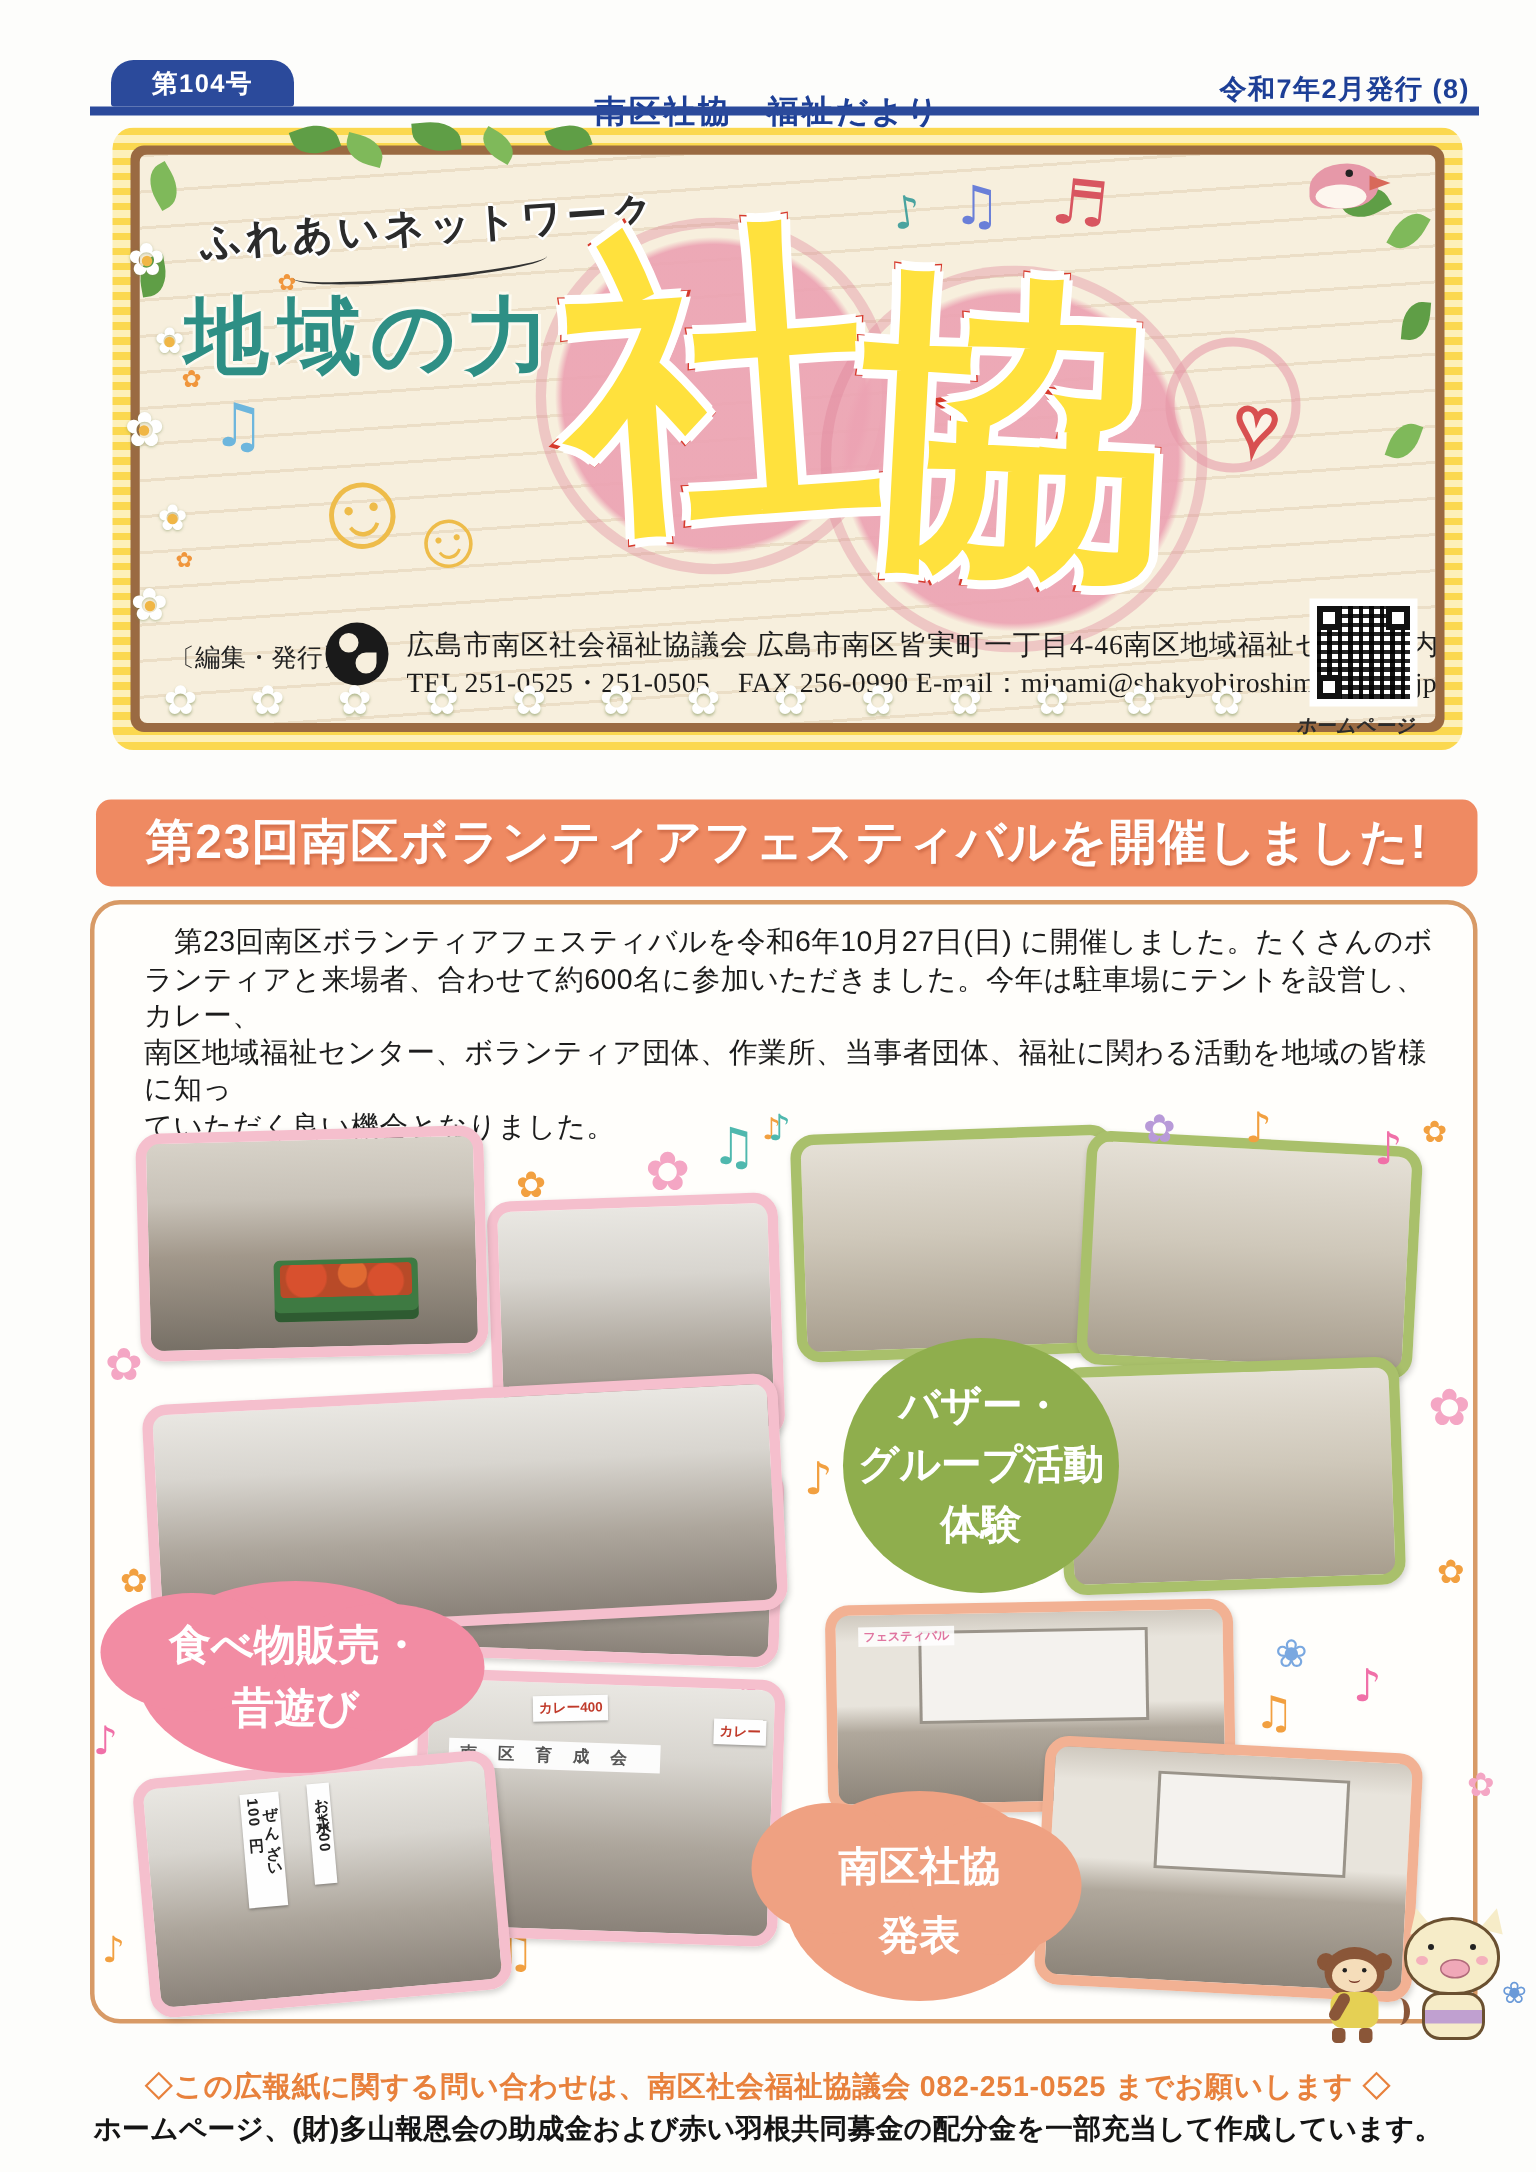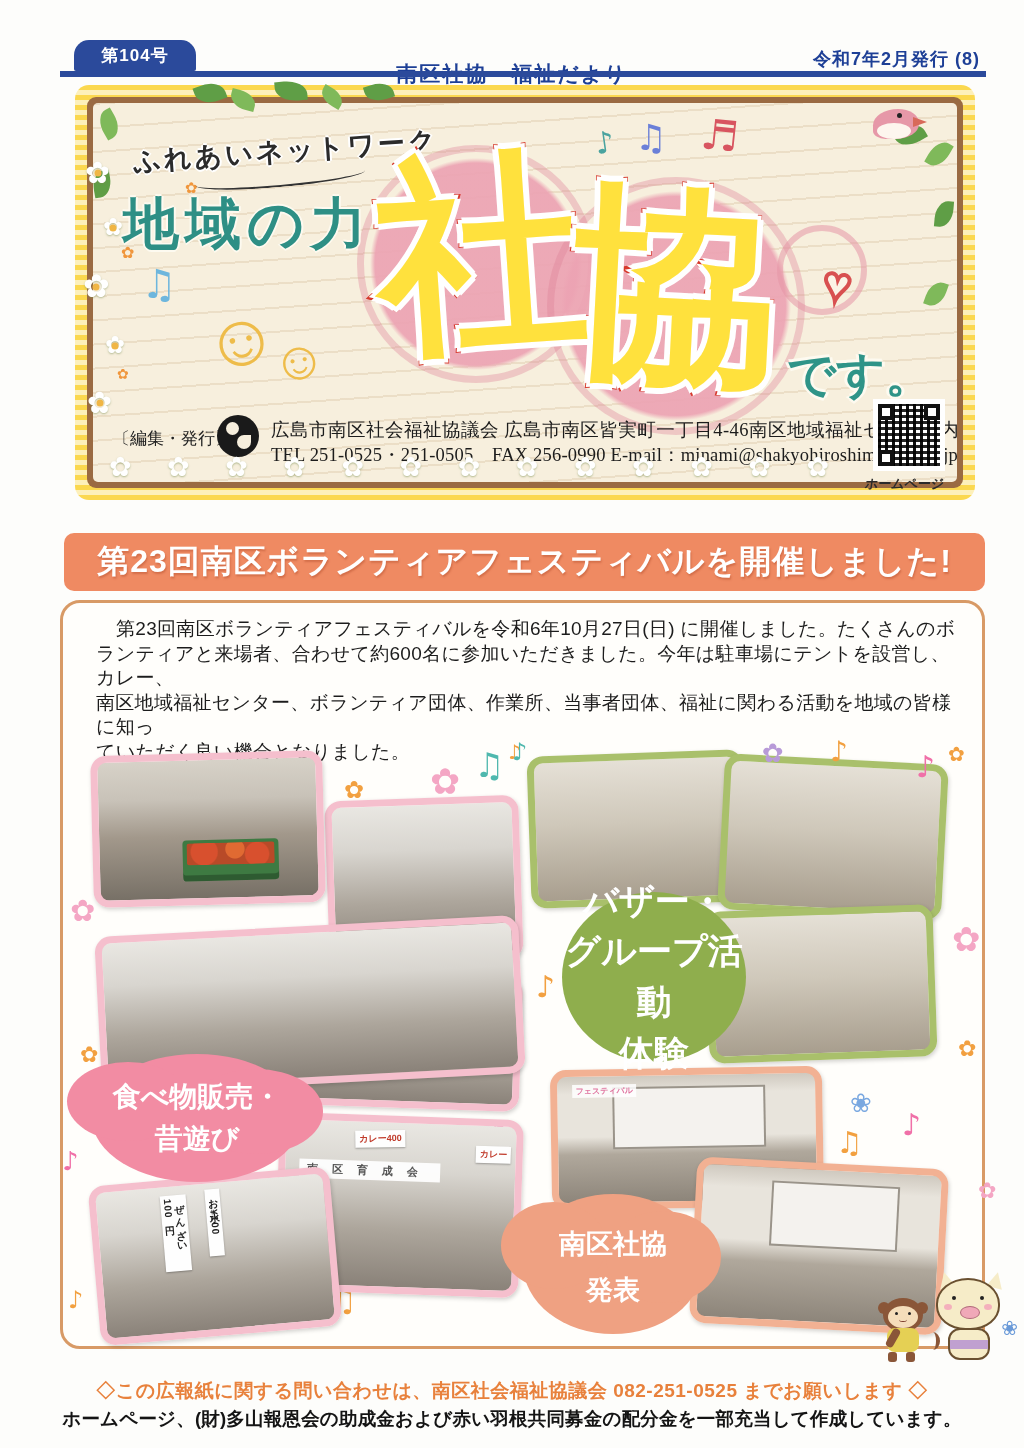--- a/index.html
+++ b/index.html
@@ -168,21 +168,21 @@
     position:absolute; left:562px; top:892px; width:184px; height:170px; border-radius:50%;
     background:#8fae4d; display:flex; align-items:center; justify-content:center; text-align:center;
   }
   .label-cloud-pink { position:absolute; left:92px; top:1054px; width:210px; height:128px; background:#f28ca3; }
   .label-cloud-stage { position:absolute; left:523px; top:1194px; width:180px; height:140px; background:#efa182; }
   .cloud, .cloud::before, .cloud::after { border-radius:50%; }
   .cloud::before { content:""; position:absolute; width:58%; height:62%; background:inherit; left:-12%; top:6%; }
   .cloud::after  { content:""; position:absolute; width:64%; height:66%; background:inherit; right:-10%; top:12%; }
   .label-text { position:relative; z-index:1; width:100%; text-align:center;
     color:#fff; font-weight:800; white-space:pre-line; }
-  .label-circle .label-text { font-size:35px; line-height:1.45;text-align:center; }
+  .label-circle .label-text { font-size:27px; line-height:1.45;text-align:center; }
   .label-cloud-pink .label-text { font-size:28px; line-height:1.5; padding-top:22px; }
   .label-cloud-stage .label-text { font-size:27px; line-height:1.7; padding-top:28px; }
 
   
   .dec { position:absolute; line-height:1; font-family:"DejaVu Sans", sans-serif; }
 
   
   .monkey { position:absolute; left:874px; top:1296px; width:62px; height:66px; }
   .mk-ear { position:absolute; width:12px; height:12px; background:#8a5638; border-radius:50%; top:6px; }
   .mk-head { position:absolute; left:9px; top:2px; width:40px; height:34px; background:#8a5638; border-radius:50%; }
@@ -250,21 +250,20 @@
     <span class="daisy" style="left:12px;top:300px;font-size:30px;">✿</span>
     <span class="dec" style="left:46px;top:160px;font-size:16px;color:#f0963c;">✿</span>
     <span class="dec" style="left:42px;top:282px;font-size:14px;color:#f0963c;">✿</span>
     <span class="dec" style="left:110px;top:96px;font-size:15px;color:#f0963c;">✿</span>
 
     <div class="fureai">ふれあいネットワーク</div>
     <div class="fureai-swoosh"></div>
     <div class="tagline">地域の力</div>
     <div class="big-char" style="left:302px;top:64px;transform:rotate(-4deg);">社</div>
     <div class="big-char" style="left:498px;top:98px;transform:rotate(3deg);">協</div>
-    <div class="desu">です。</div>
 
     <span class="heart-doodle">♥</span>
     <span class="smiley" style="left:128px;top:212px;font-size:74px;">☺</span>
     <span class="smiley" style="left:196px;top:244px;font-size:54px;">☺</span>
     <span class="bnote" style="left:66px;top:176px;font-size:40px;color:#6db6dd;">♫</span>
     <span class="bnote" style="left:520px;top:40px;font-size:30px;color:#4aa39f;transform:rotate(-8deg);">♪</span>
     <span class="bnote" style="left:560px;top:32px;font-size:36px;color:#6a7fd8;">♫</span>
     <span class="bnote" style="left:626px;top:26px;font-size:42px;color:#d85560;transform:rotate(6deg);">♬</span>
 
     <div class="bird">

